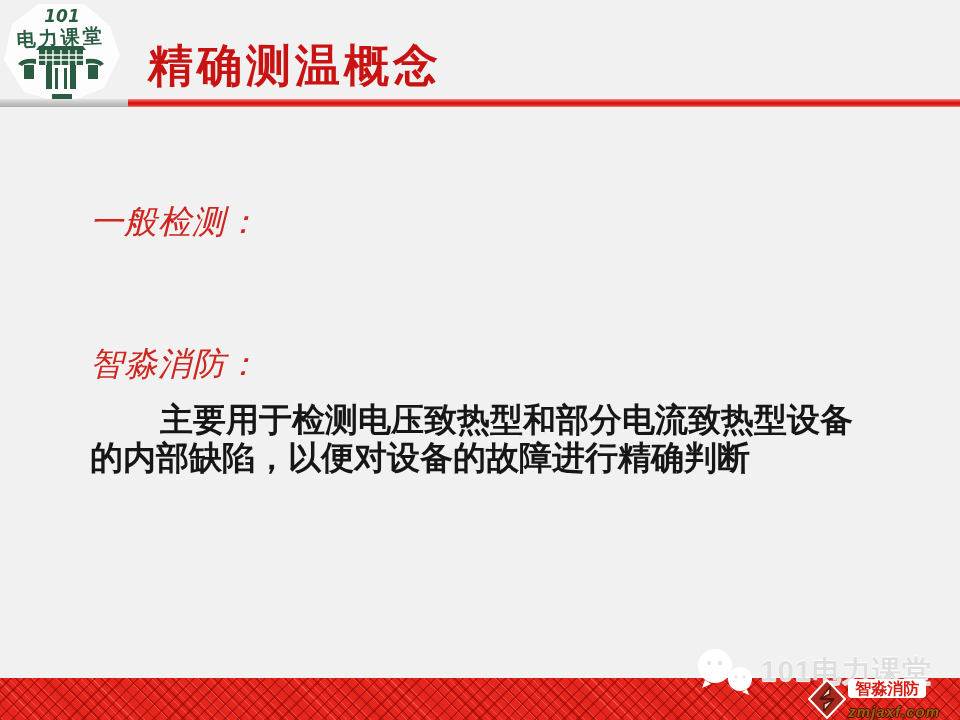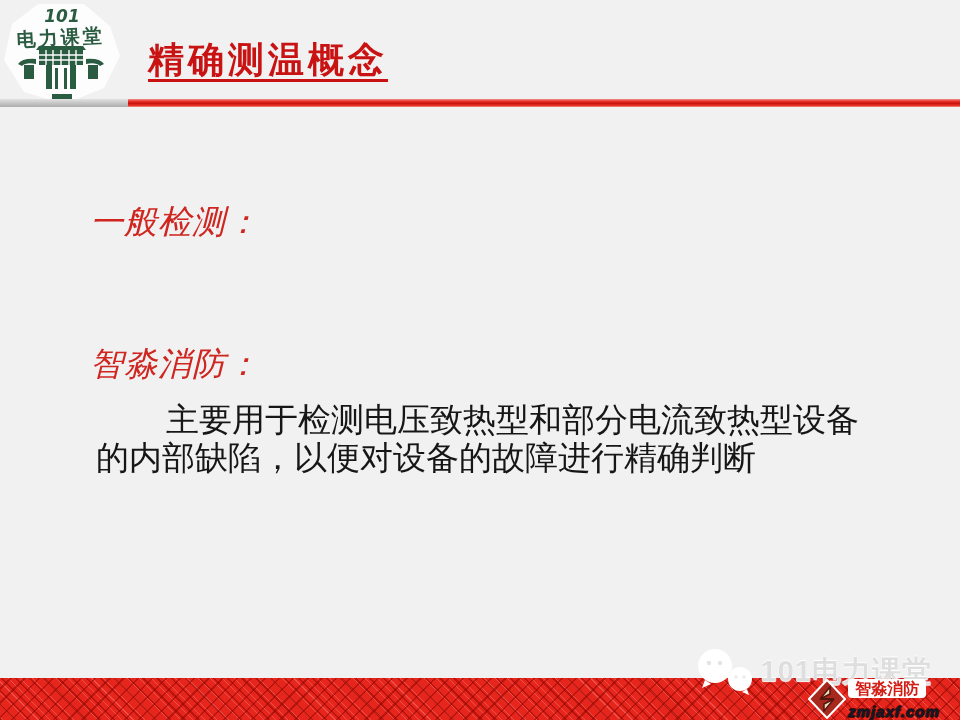--- a/index.html
+++ b/index.html
@@ -9,23 +9,22 @@
     font-family:"Liberation Serif","DejaVu Serif",serif;
   }
   .slide{position:absolute;inset:0;}
 
   
   .logo{position:absolute;left:0;top:2px;width:122px;height:104px;}
 
   
   .title{
     position:absolute;left:148px;top:36px;margin:0;
-    font-size:36px;font-weight:bold;letter-spacing:4px;
+    font-size:45px;font-weight:bold;letter-spacing:4px;
     color:#c91212;
-    text-decoration:underline;
     text-decoration-thickness:3px;
     text-underline-offset:7px;
     white-space:nowrap;
   }
 
   
   .rule{position:absolute;left:0;top:99px;width:960px;height:8px;display:flex;}
   .rule-gray{
     width:128px;height:100%;
     background:linear-gradient(180deg,#e2e2e2 0%,#c9c9c9 45%,#adadad 100%);
@@ -40,21 +39,21 @@
   .section-1{top:200px;}
   .section-2{top:342px;}
   .section h2{
     margin:0;font-size:33px;font-weight:normal;
     color:#cf2620;letter-spacing:1px;white-space:nowrap;font-style:italic;
   }
   .section p{
     margin:0;color:#161616;font-size:33px;line-height:38px;
   }
   .section-1 p{margin-top:17px;margin-left:14px;text-indent:42px;width:790px;}
-  .section-2 p{margin-top:14px;margin-left:6px;text-indent:70px;width:780px;}
+  .section-2 p{margin-top:14px;margin-left:0;text-indent:70px;width:780px;font-weight:bold;}
 
   
   .band{
     position:absolute;left:0;bottom:0;width:960px;height:42px;z-index:1;
     background-color:#e6251d;
     background-image:
       repeating-linear-gradient(45deg, rgba(140,5,0,.50) 0 1.6px, transparent 1.6px 10px),
       repeating-linear-gradient(-45deg, rgba(140,5,0,.50) 0 1.6px, transparent 1.6px 10px),
       repeating-linear-gradient(45deg, rgba(255,190,185,.28) 1.6px 2.4px, transparent 2.4px 10px);
   }
@@ -78,21 +77,21 @@
   .vendor-texts{display:flex;flex-direction:column;align-items:flex-start;margin-left:2px;}
   .vendor-brand{
     font-family:"Liberation Sans","DejaVu Sans",sans-serif;
     font-size:16px;font-weight:bold;color:#d21d15;
     background:#ffffff;border-radius:4px;padding:0 7px;line-height:19px;
     white-space:nowrap;
   }
   .vendor-url{
     font-family:"Liberation Sans","DejaVu Sans",sans-serif;
     font-size:15px;font-weight:bold;font-style:italic;
-    color:#0f172a;letter-spacing:1px;line-height:18px;margin-top:5px;
+    color:#a16207;letter-spacing:1px;line-height:18px;margin-top:5px;
     text-shadow:-1px 0 0 #4a1008,1px 0 0 #4a1008,0 1px 0 #4a1008,0 -1px 0 #4a1008;
     white-space:nowrap;
   }
 </style>
 </head>
 <body>
 
 <div class="slide">
 
   <div class="logo">

